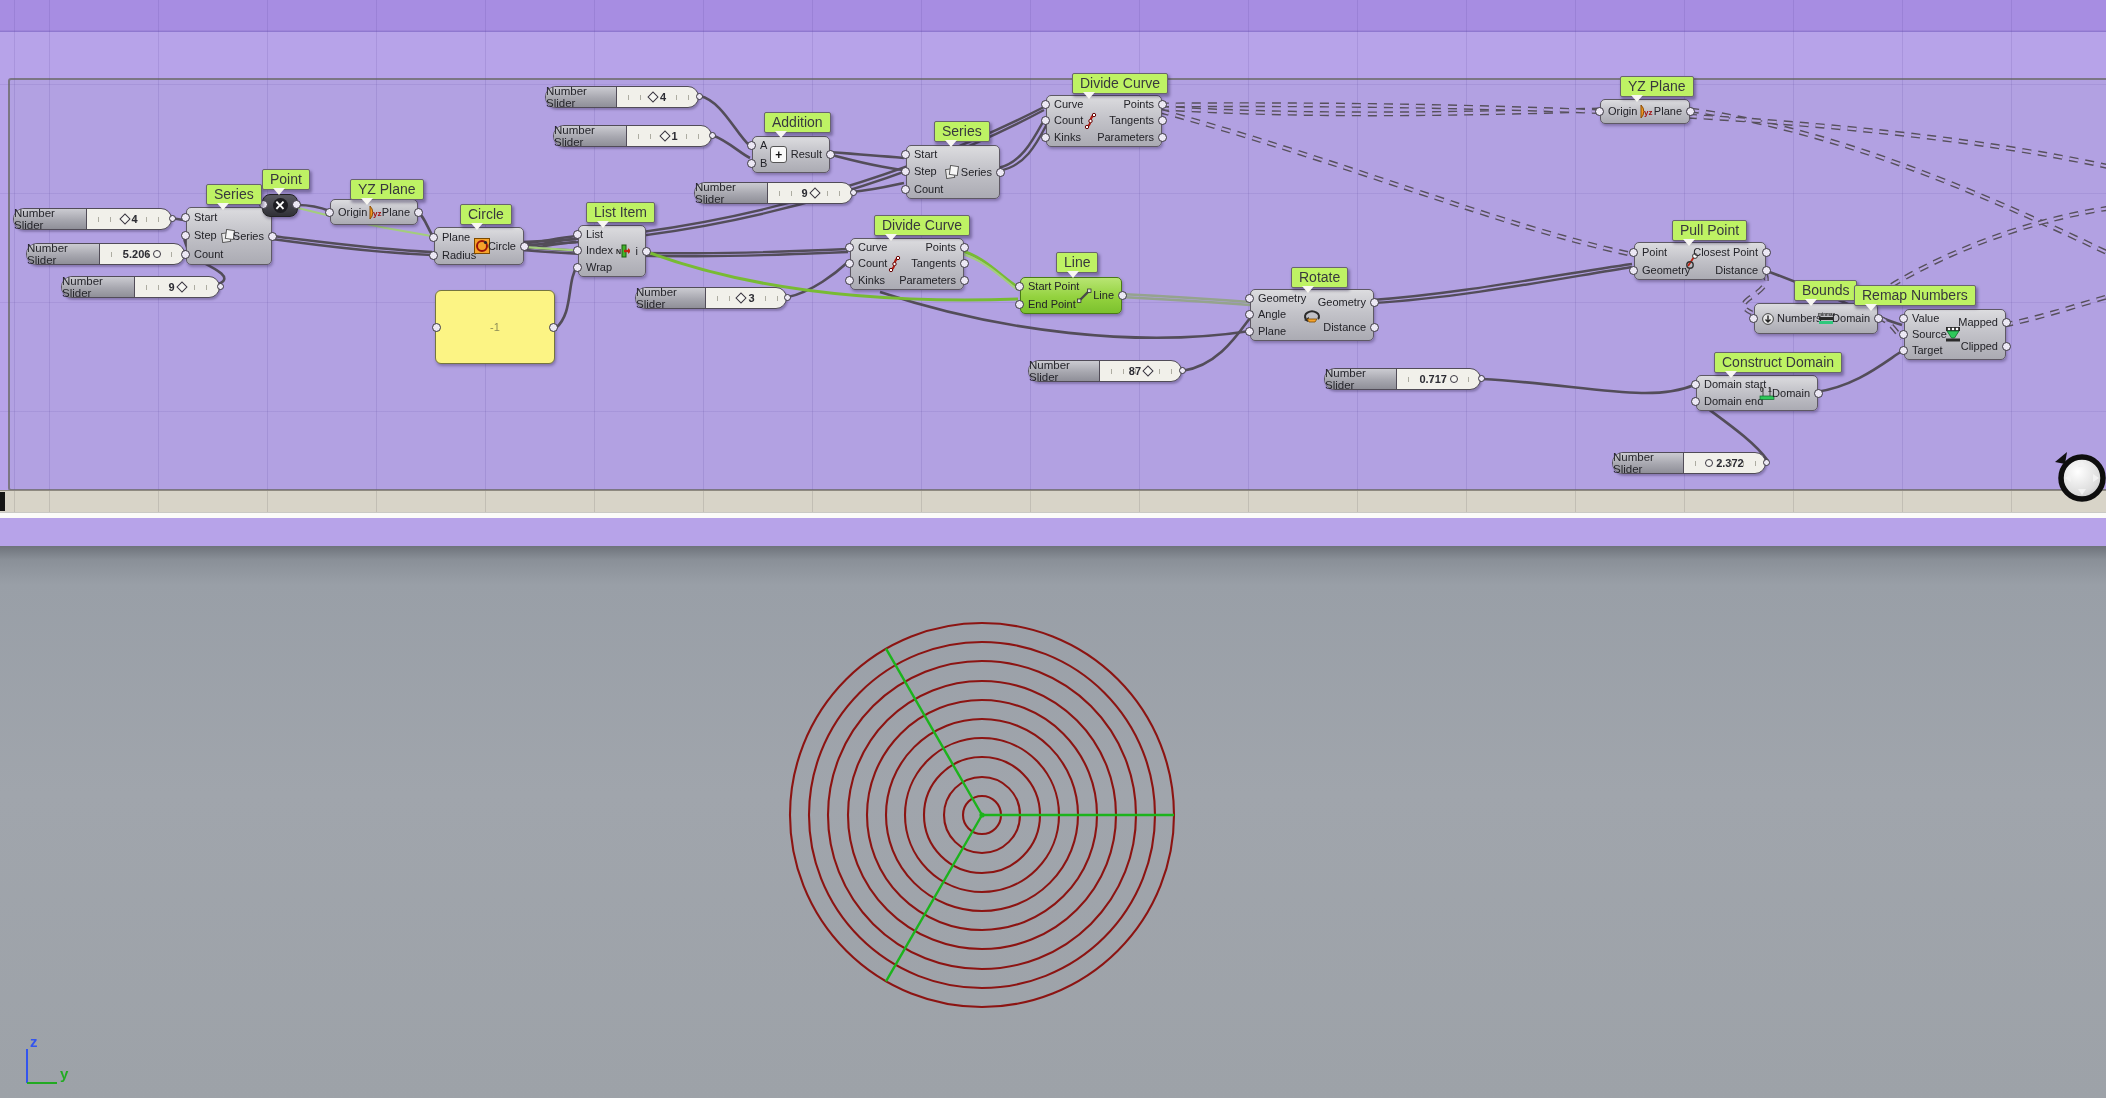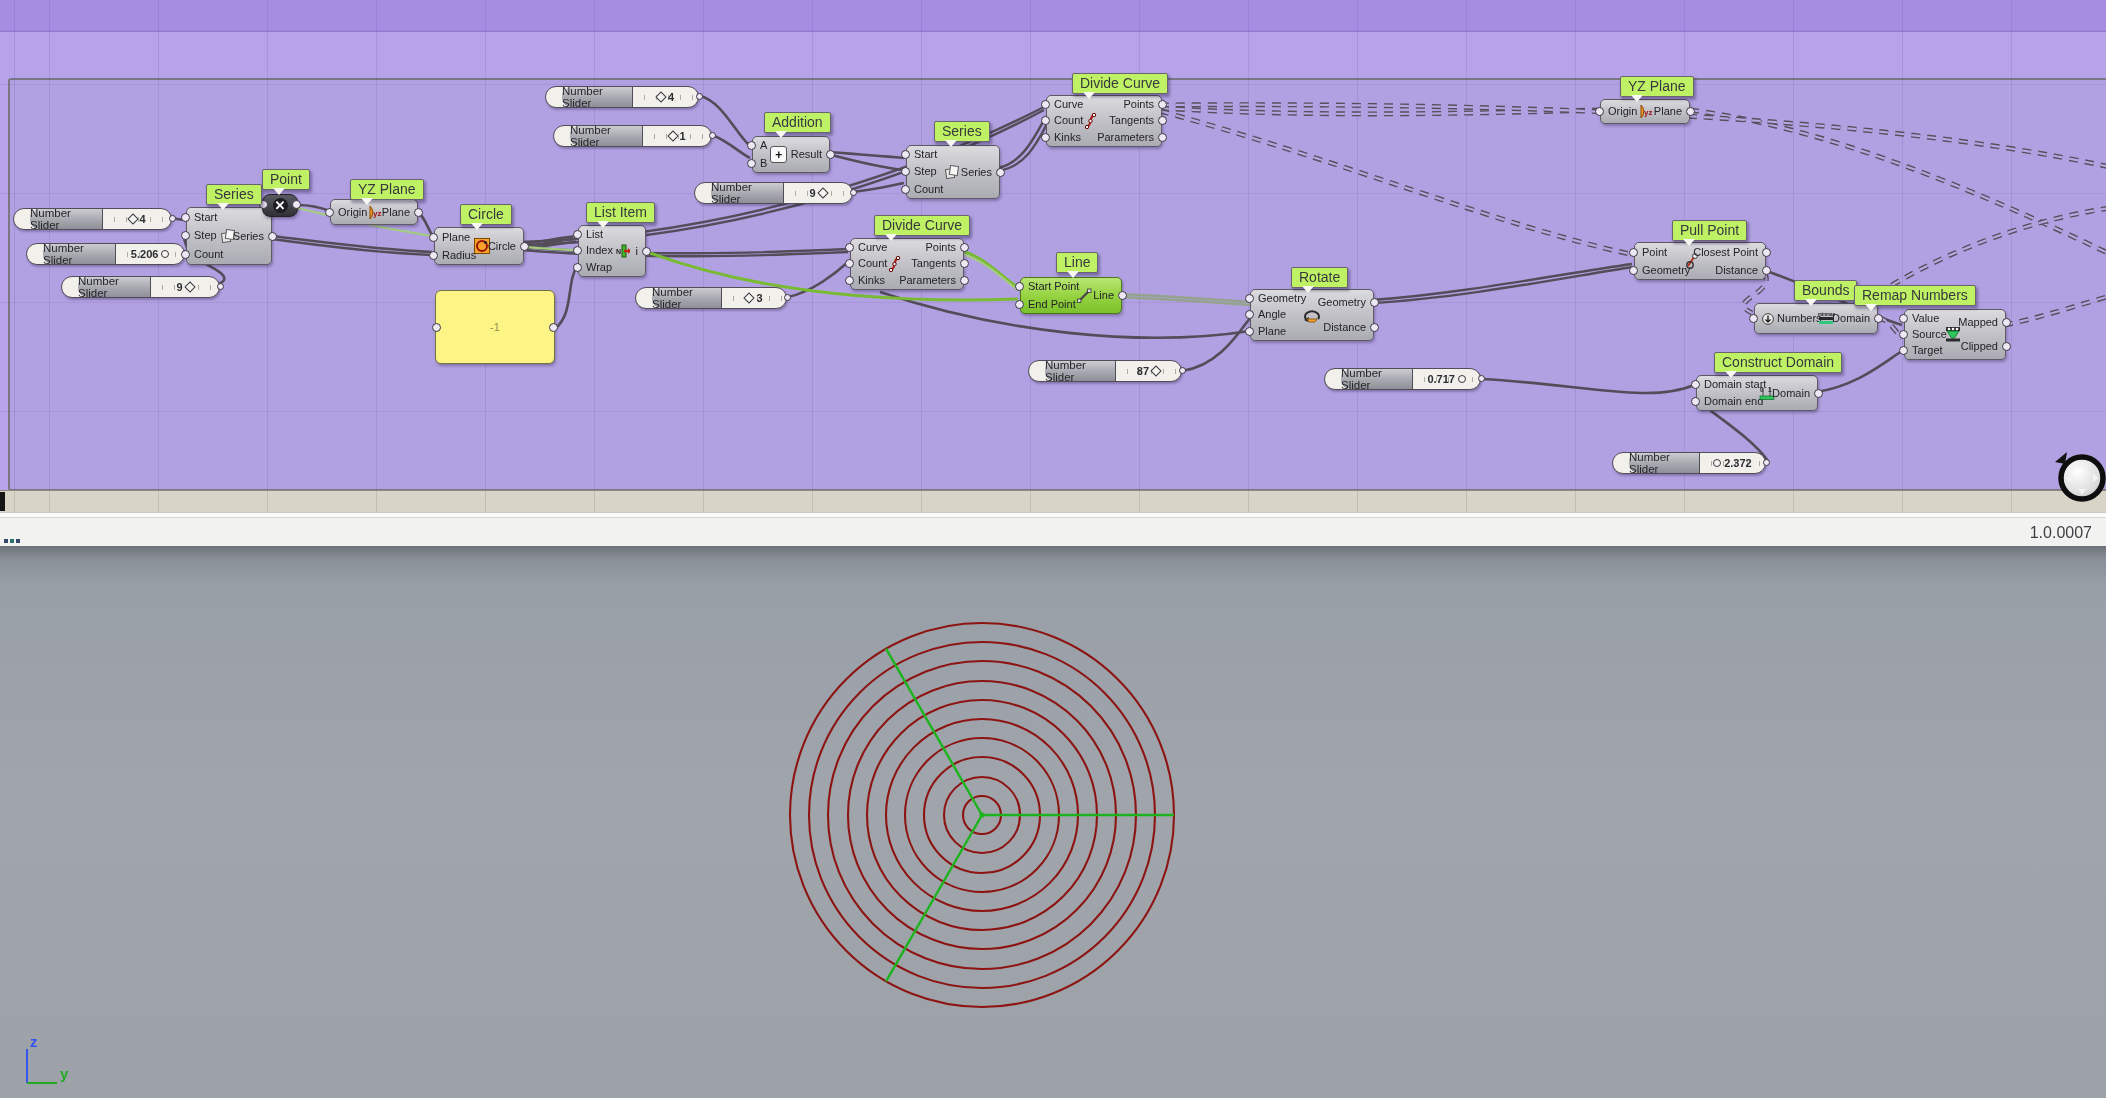--- a/index.html
+++ b/index.html
@@ -48,21 +48,21 @@
   .port{display:flex;align-items:center;white-space:nowrap;line-height:1;}
   .port .grip{width:7px;height:7px;border:1.6px solid #3a3640;background:#ece8f4;border-radius:50%;flex:0 0 auto;}
   .port.in .grip{margin-left:-7px;margin-right:4px;}
   .port.out{justify-content:flex-end;}
   .port.out .grip{margin-left:4px;margin-right:-7px;}
   
   .slider{position:absolute;height:20px;display:flex;border:1.6px solid #514c58;border-radius:11px;
           overflow:visible;background:#f1f0ea;box-shadow:1px 2px 2px rgba(40,30,70,.3);font-size:11.5px;}
   .sl-label{flex:0 0 46%;display:flex;align-items:center;justify-content:center;color:#26262c;
             background:linear-gradient(180deg,#cbcbd1 0%,#a7a7af 55%,#8f8f98 100%);
-            border-right:1.4px solid #514c58;border-radius:9px 0 0 9px;margin-left:16px;}
+            border-right:1.4px solid #514c58;border-radius:9px 0 0 9px;}
   .sl-track{flex:1;position:relative;display:flex;align-items:center;justify-content:center;gap:3px;
             border-radius:0 9px 9px 0;color:#2c2c33;font-weight:bold;font-size:11px;
             background-image:repeating-linear-gradient(90deg,transparent 0 11px,#adaca1 11px 12px);
             background-size:100% 5px;background-repeat:no-repeat;background-position:0 8px;}
   .sl-track .knob{width:6px;height:6px;border:1.6px solid #3a3640;background:#f6f6f1;flex:0 0 auto;}
   .knob.dia{transform:rotate(45deg);}
   .knob.cir{border-radius:50%;}
   .slider::after{content:"";position:absolute;right:-5px;top:6px;width:5px;height:5px;background:#ece8f4;
                  border:1.6px solid #3a3640;border-radius:50%;}
   
@@ -722,28 +722,20 @@
         </defs>
       <path d="M3,14 L15,4 L13,16 Z" fill="#111"></path>
       <circle cx="30" cy="30" r="21" fill="url(#ballg)" stroke="#0e0e0e" stroke-width="5.5"></circle>
       <path d="M30,13 L26,19 L34,19 Z" fill="#f2f2f2"></path>
       <path d="M30,47 L26,41 L34,41 Z" fill="#f2f2f2"></path>
       <path d="M13,30 L19,26 L19,34 Z" fill="#f2f2f2"></path>
       <path d="M47,30 L41,26 L41,34 Z" fill="#f2f2f2"></path>
     </svg>
   </div>
 
-  <div id="statusbar">
-    <span id="status-dots">
-      <i style="background:#35486a"></i>
-        <i style="background:#2e6f6f"></i>
-        <i style="background:#35486a"></i>
-    </span>
-    <span id="status-version">1.0.0007</span>
-  </div>
 
   <div id="vp">
     <svg class="layer" id="vp-svg" width="2106" height="552">
       <g id="vp-circles">
           <circle cx="982" cy="269" r="19" fill="none" stroke="#8c1412" stroke-width="2.1"></circle>
           <circle cx="982" cy="269" r="38" fill="none" stroke="#8c1412" stroke-width="2.1"></circle>
           <circle cx="982" cy="269" r="58" fill="none" stroke="#8c1412" stroke-width="2.1"></circle>
           <circle cx="982" cy="269" r="77" fill="none" stroke="#8c1412" stroke-width="2.1"></circle>
           <circle cx="982" cy="269" r="96" fill="none" stroke="#8c1412" stroke-width="2.1"></circle>
           <circle cx="982" cy="269" r="115" fill="none" stroke="#8c1412" stroke-width="2.1"></circle>

